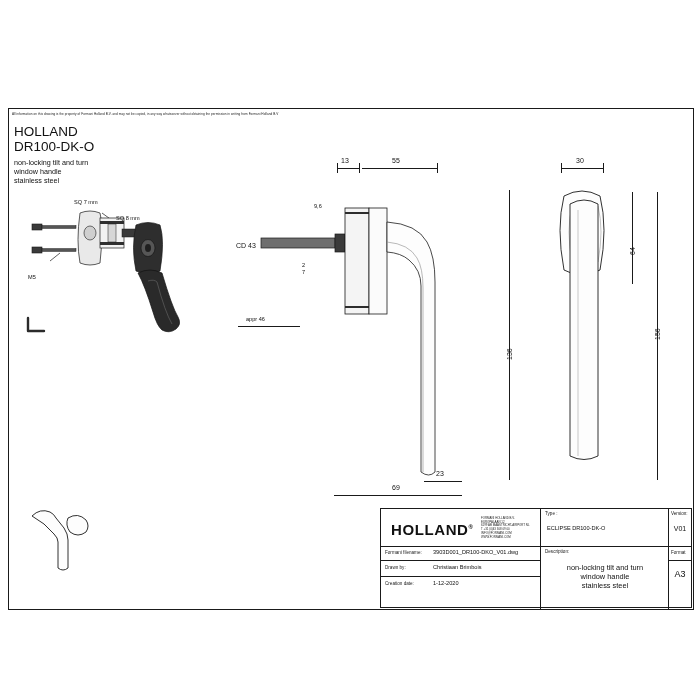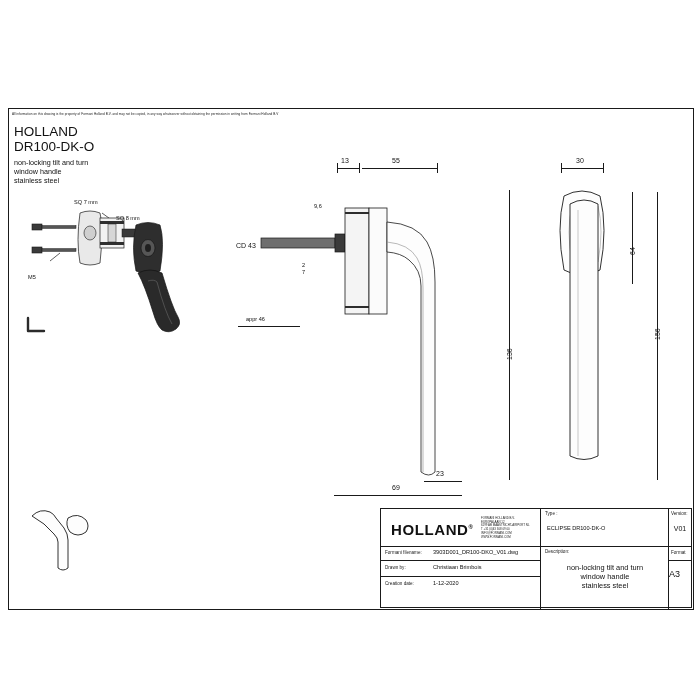--- a/index.html
+++ b/index.html
@@ -22,21 +22,21 @@
   .tb .cell{position:absolute;box-sizing:border-box;}
   .tb .bdr-r{border-right:1px solid #1a1a1a;}
   .tb .bdr-b{border-bottom:1px solid #1a1a1a;}
   .brand{font-size:15px;font-weight:bold;letter-spacing:0.04em;color:#111;}
   .brand .reg{font-size:6px;vertical-align:super;}
   .addr{font-size:2.9px;line-height:3.7px;color:#222;}
   .lbl{font-size:4.6px;color:#222;}
   .val{font-size:5.6px;color:#111;}
   .valbig{font-size:7.4px;color:#111;text-align:center;line-height:9px;}
   .vercode{font-size:7px;color:#111;text-align:center;}
-  .fmtcode{font-size:9px;color:#111;text-align:left;}
+  .fmtcode{font-size:9px;color:#111;text-align:center;}
 </style>
 </head>
 <body>
 
 <div id="sheet">
 
   <div class="frame"></div>
 
   <div class="disclaimer">All information on this drawing is the property of Formani Holland B.V. and may not be copied, in any way whatsoever without obtaining the permission in writing from Formani Holland B.V</div>
 

